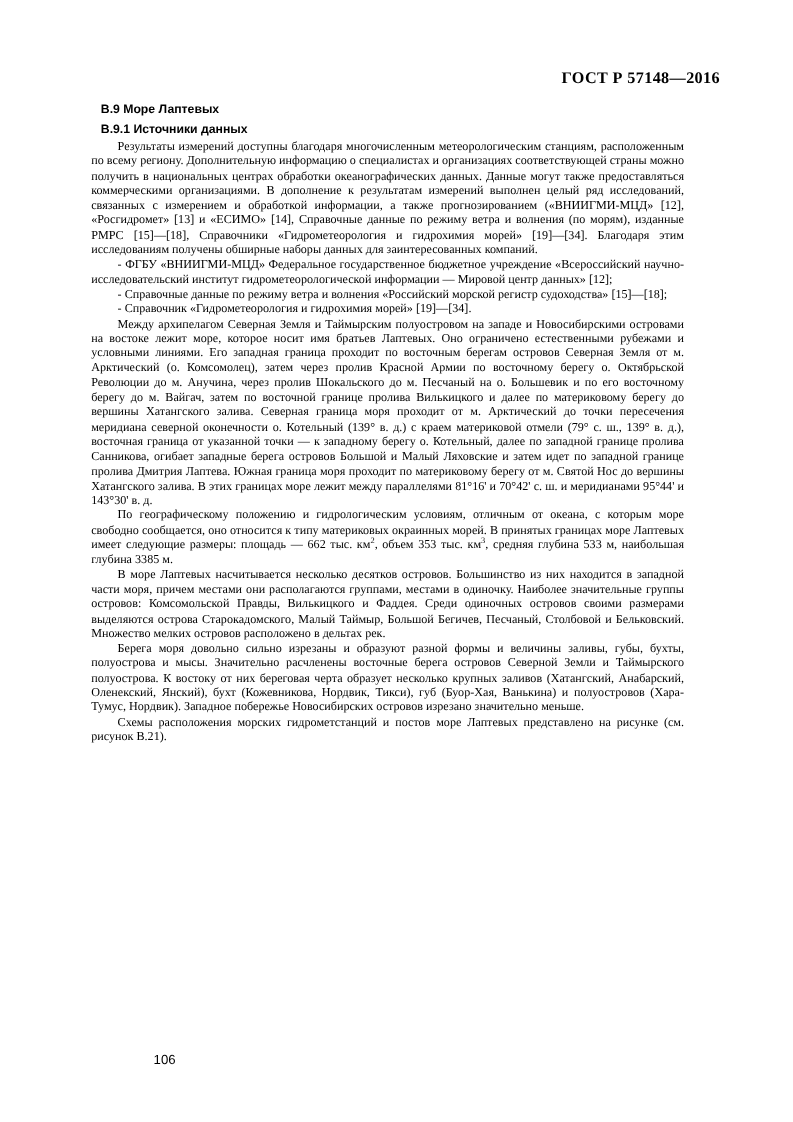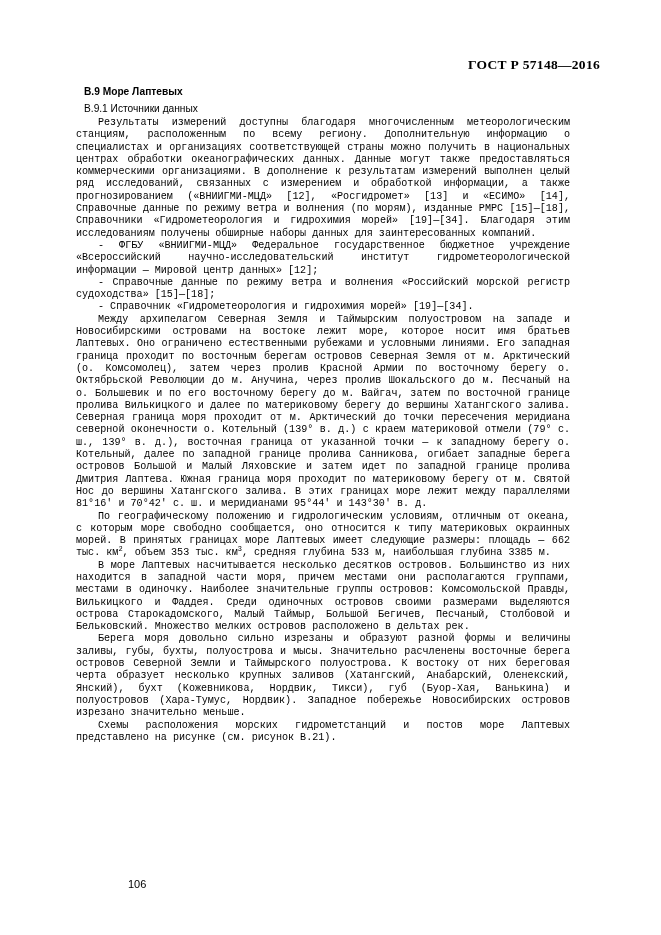--- a/index.html
+++ b/index.html
@@ -41,32 +41,32 @@
   }
   .h2 {
     font-size: 10.2px;
     font-weight: bold;
     font-family: "Liberation Sans", sans-serif;
     margin: 0 0 6px 0;
     padding-left: 8px;
   }
   .h3 {
     font-size: 10.2px;
-    font-weight: normal;
+    font-weight: bold;
     font-family: "Liberation Sans", sans-serif;
     margin: 6px 0 3px 0;
     padding-left: 8px;
   }
   p {
     font-size: 10.1px;
     line-height: 12.3px;
     margin: 0;
     text-align: justify;
     text-indent: 22px;
-    font-family: Liberation Mono, monospace;
+    font-family: Liberation Serif, serif;
   }
   p.dash {
     text-indent: 22px;
   }
   sup {
     font-size: 7px;
     vertical-align: super;
     line-height: 0;
   }
   .pagenum {

